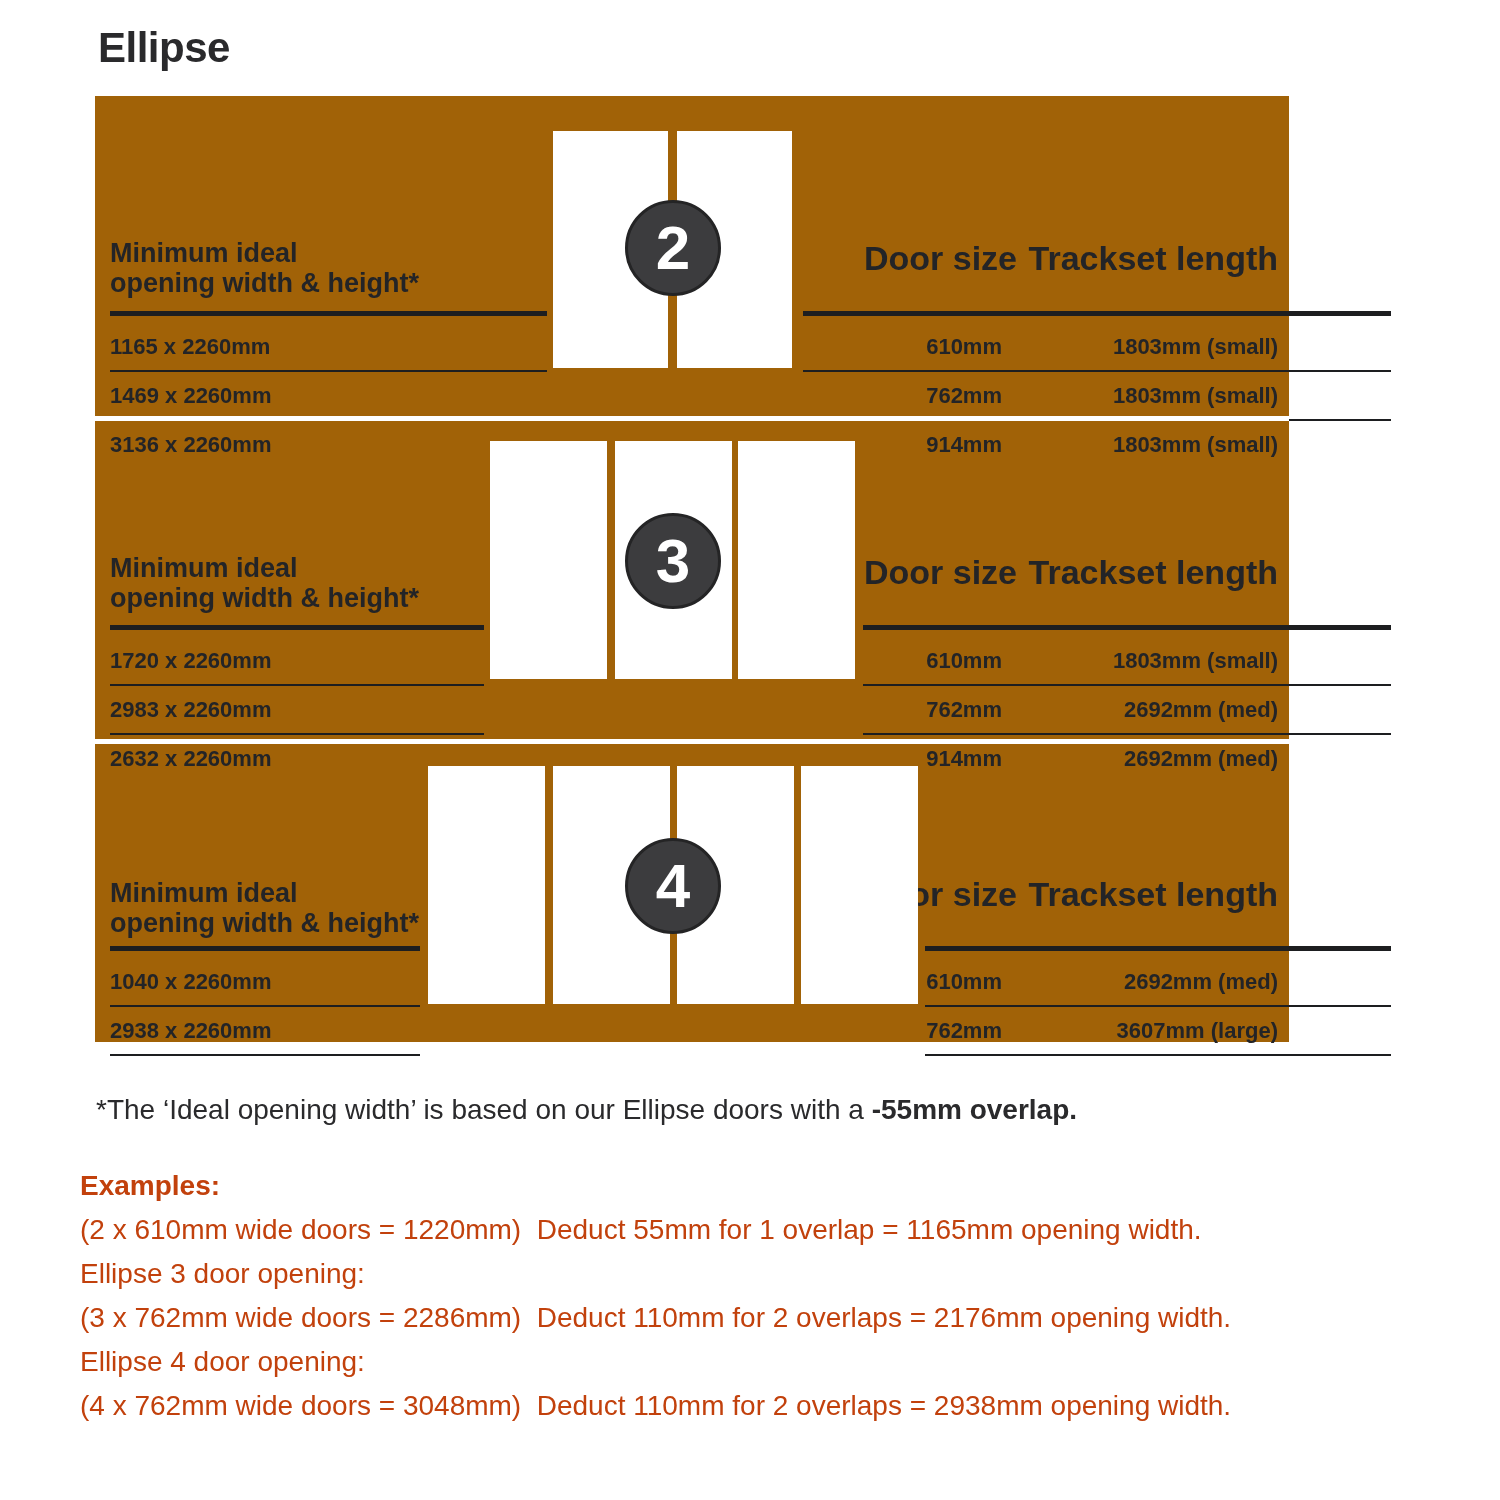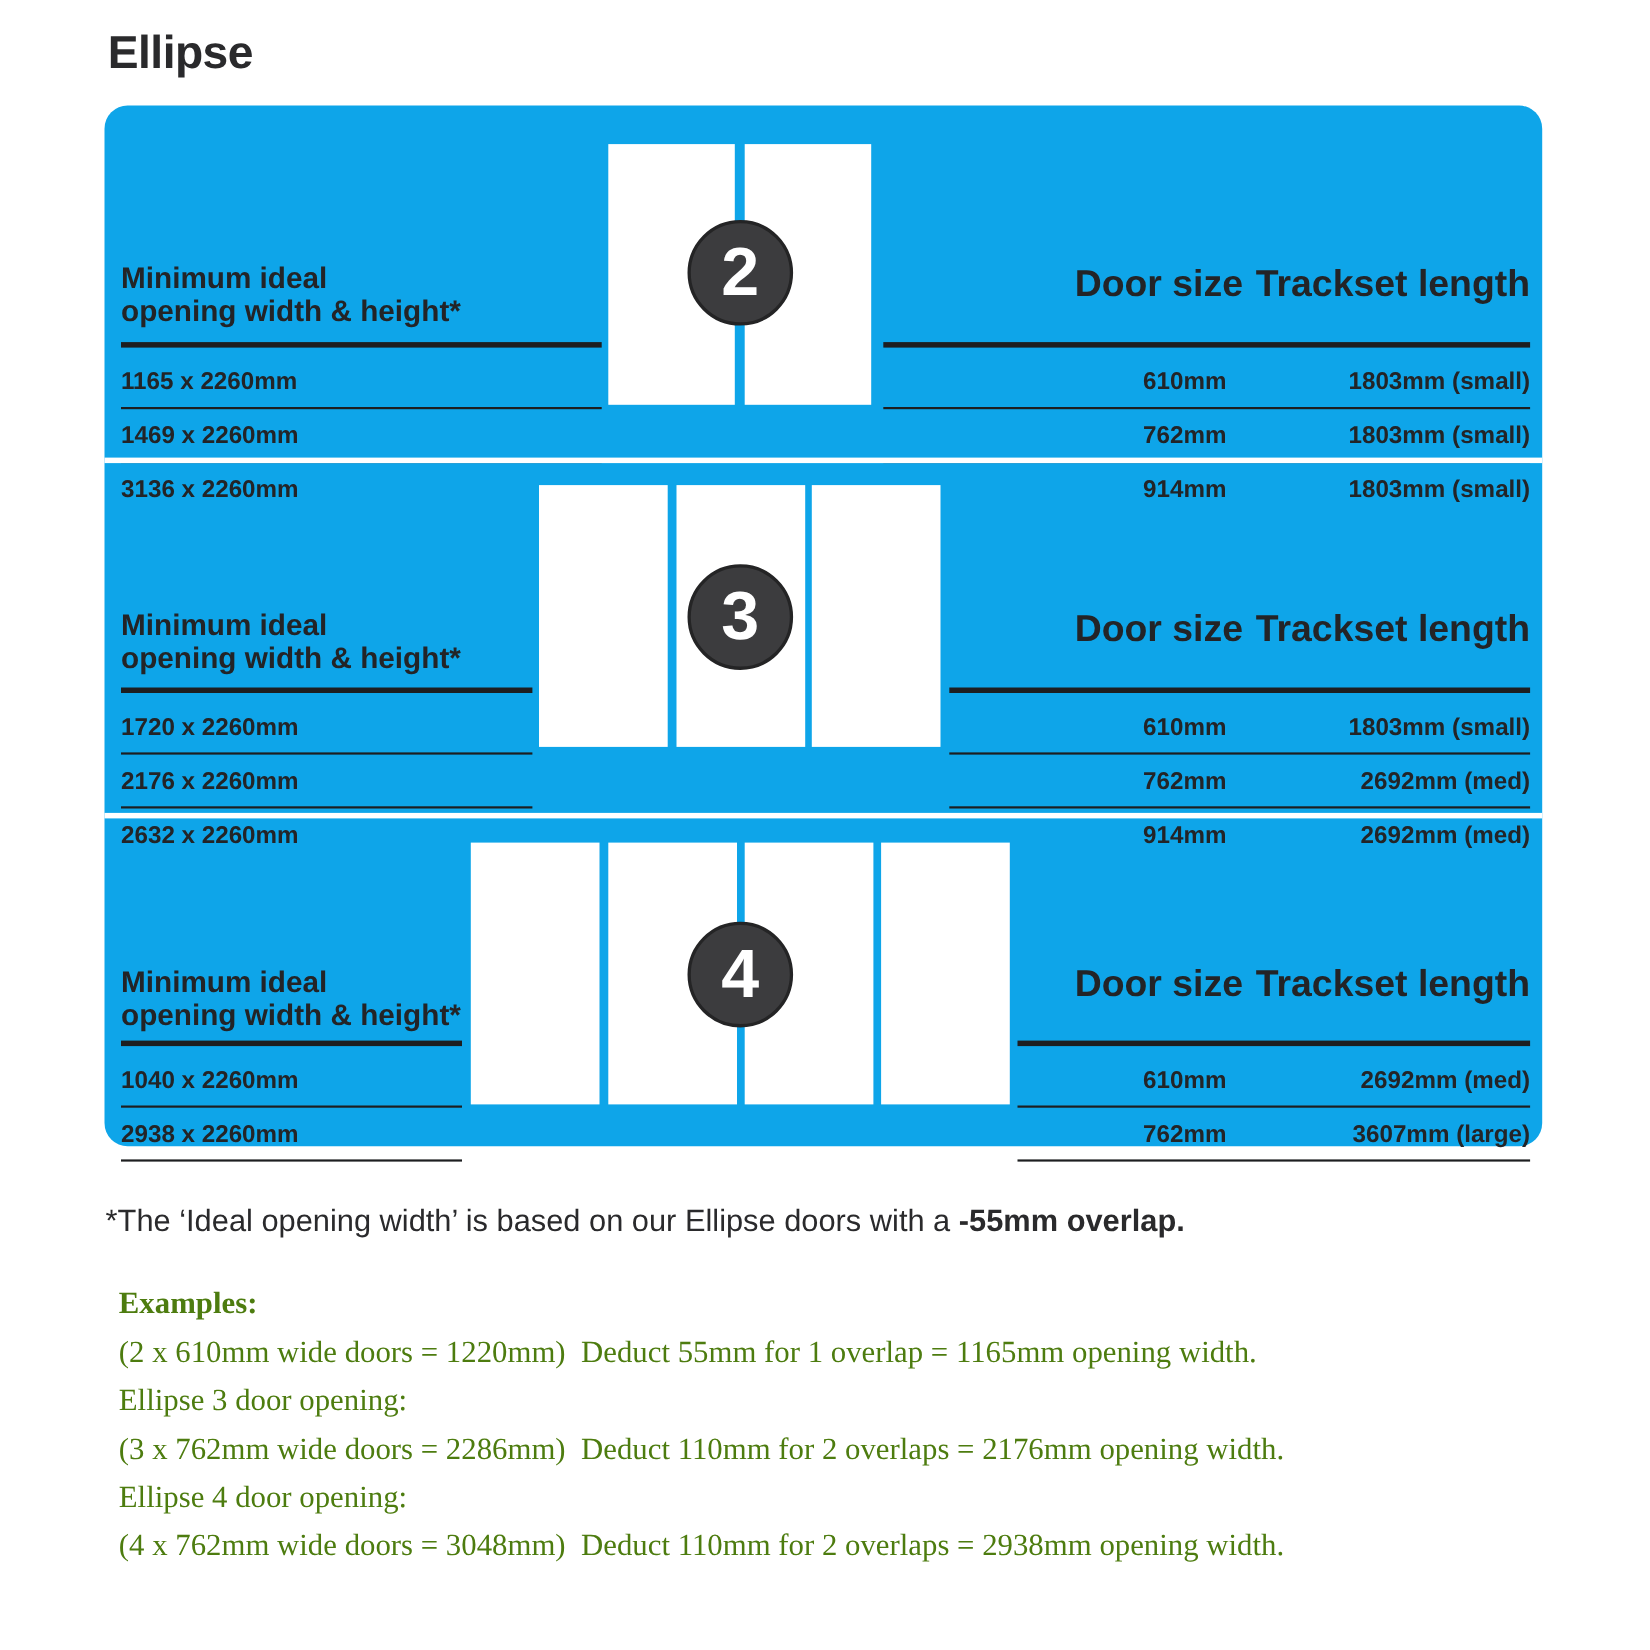--- a/index.html
+++ b/index.html
@@ -6,23 +6,22 @@
   body{
     width:1500px;height:1500px;position:relative;background:#ffffff;
     font-family:"Liberation Sans", sans-serif;color:#232427;
     -webkit-font-smoothing:antialiased;
   }
   .page-title{
     position:absolute;left:98px;top:24px;
     font-size:42px;font-weight:bold;letter-spacing:-0.5px;color:#2a2a2c;text-align:right;
   }
   .panel{
-    position:absolute;left:95px;top:96px;width:1307px;height:946px;
-    background:#0ea5e9;
-    border-radius:21px;
+    position:absolute;left:95px;top:96px;width:1194px;height:946px;
+    background:#a16207;
   }
   .divider{position:absolute;left:0;width:100%;height:5px;background:#ffffff;}
   .section{position:absolute;inset:0;}
   .lh{
     position:absolute;left:15px;
     font-size:27px;font-weight:bold;line-height:30px;color:#232427;
   }
   .rheader{
     position:absolute;font-size:34px;font-weight:bold;line-height:30px;
     white-space:nowrap;color:#232427;
@@ -47,22 +46,22 @@
     background:#3c3c3e;border:3px solid #242425;box-sizing:border-box;
     display:flex;align-items:center;justify-content:center;
     color:#ffffff;font-size:62px;font-weight:bold;line-height:1;
   }
   .footnote{
     position:absolute;left:96px;top:1094px;
     font-size:28px;color:#2a2a2c;white-space:pre-wrap;
   }
   .footnote b{font-weight:bold;}
   .examples{
-    position:absolute;left:108px;top:1164px;
-    font-size:28px;line-height:44px;color:#4d7c0f;font-family:Liberation Serif, serif;
+    position:absolute;left:80px;top:1164px;
+    font-size:28px;line-height:44px;color:#c2410c;
   }
   .examples .line{white-space:pre-wrap;}
   .examples .heading{font-weight:bold;}
 </style>
 </head>
 <body>
 
 <div class="page-title">Ellipse</div>
 
 <div class="panel">
@@ -111,21 +110,21 @@
 
     <div class="hline thick" style="top:529px;left:15px;width:374px"></div>
     <div class="hline thick" style="top:529px;left:768px;width:528px"></div>
 
     <div class="cell opening" style="top:541px">1720 x 2260mm</div>
     <div class="cell doorval" style="top:541px">610mm</div>
     <div class="cell trackval" style="top:541px">1803mm (small)</div>
     <div class="hline thin" style="top:588px;left:15px;width:374px"></div>
     <div class="hline thin" style="top:588px;left:768px;width:528px"></div>
 
-    <div class="cell opening" style="top:590px">2176 x 2260mm</div>
+    <div class="cell opening" style="top:590px">2983 x 2260mm</div>
     <div class="cell doorval" style="top:590px">762mm</div>
     <div class="cell trackval" style="top:590px">2692mm (med)</div>
     <div class="hline thin" style="top:637px;left:15px;width:374px"></div>
     <div class="hline thin" style="top:637px;left:768px;width:528px"></div>
 
     <div class="cell opening" style="top:639px">2632 x 2260mm</div>
     <div class="cell doorval" style="top:639px">914mm</div>
     <div class="cell trackval" style="top:639px">2692mm (med)</div>
 
     <div class="door" style="left:395px;top:345px"></div>

